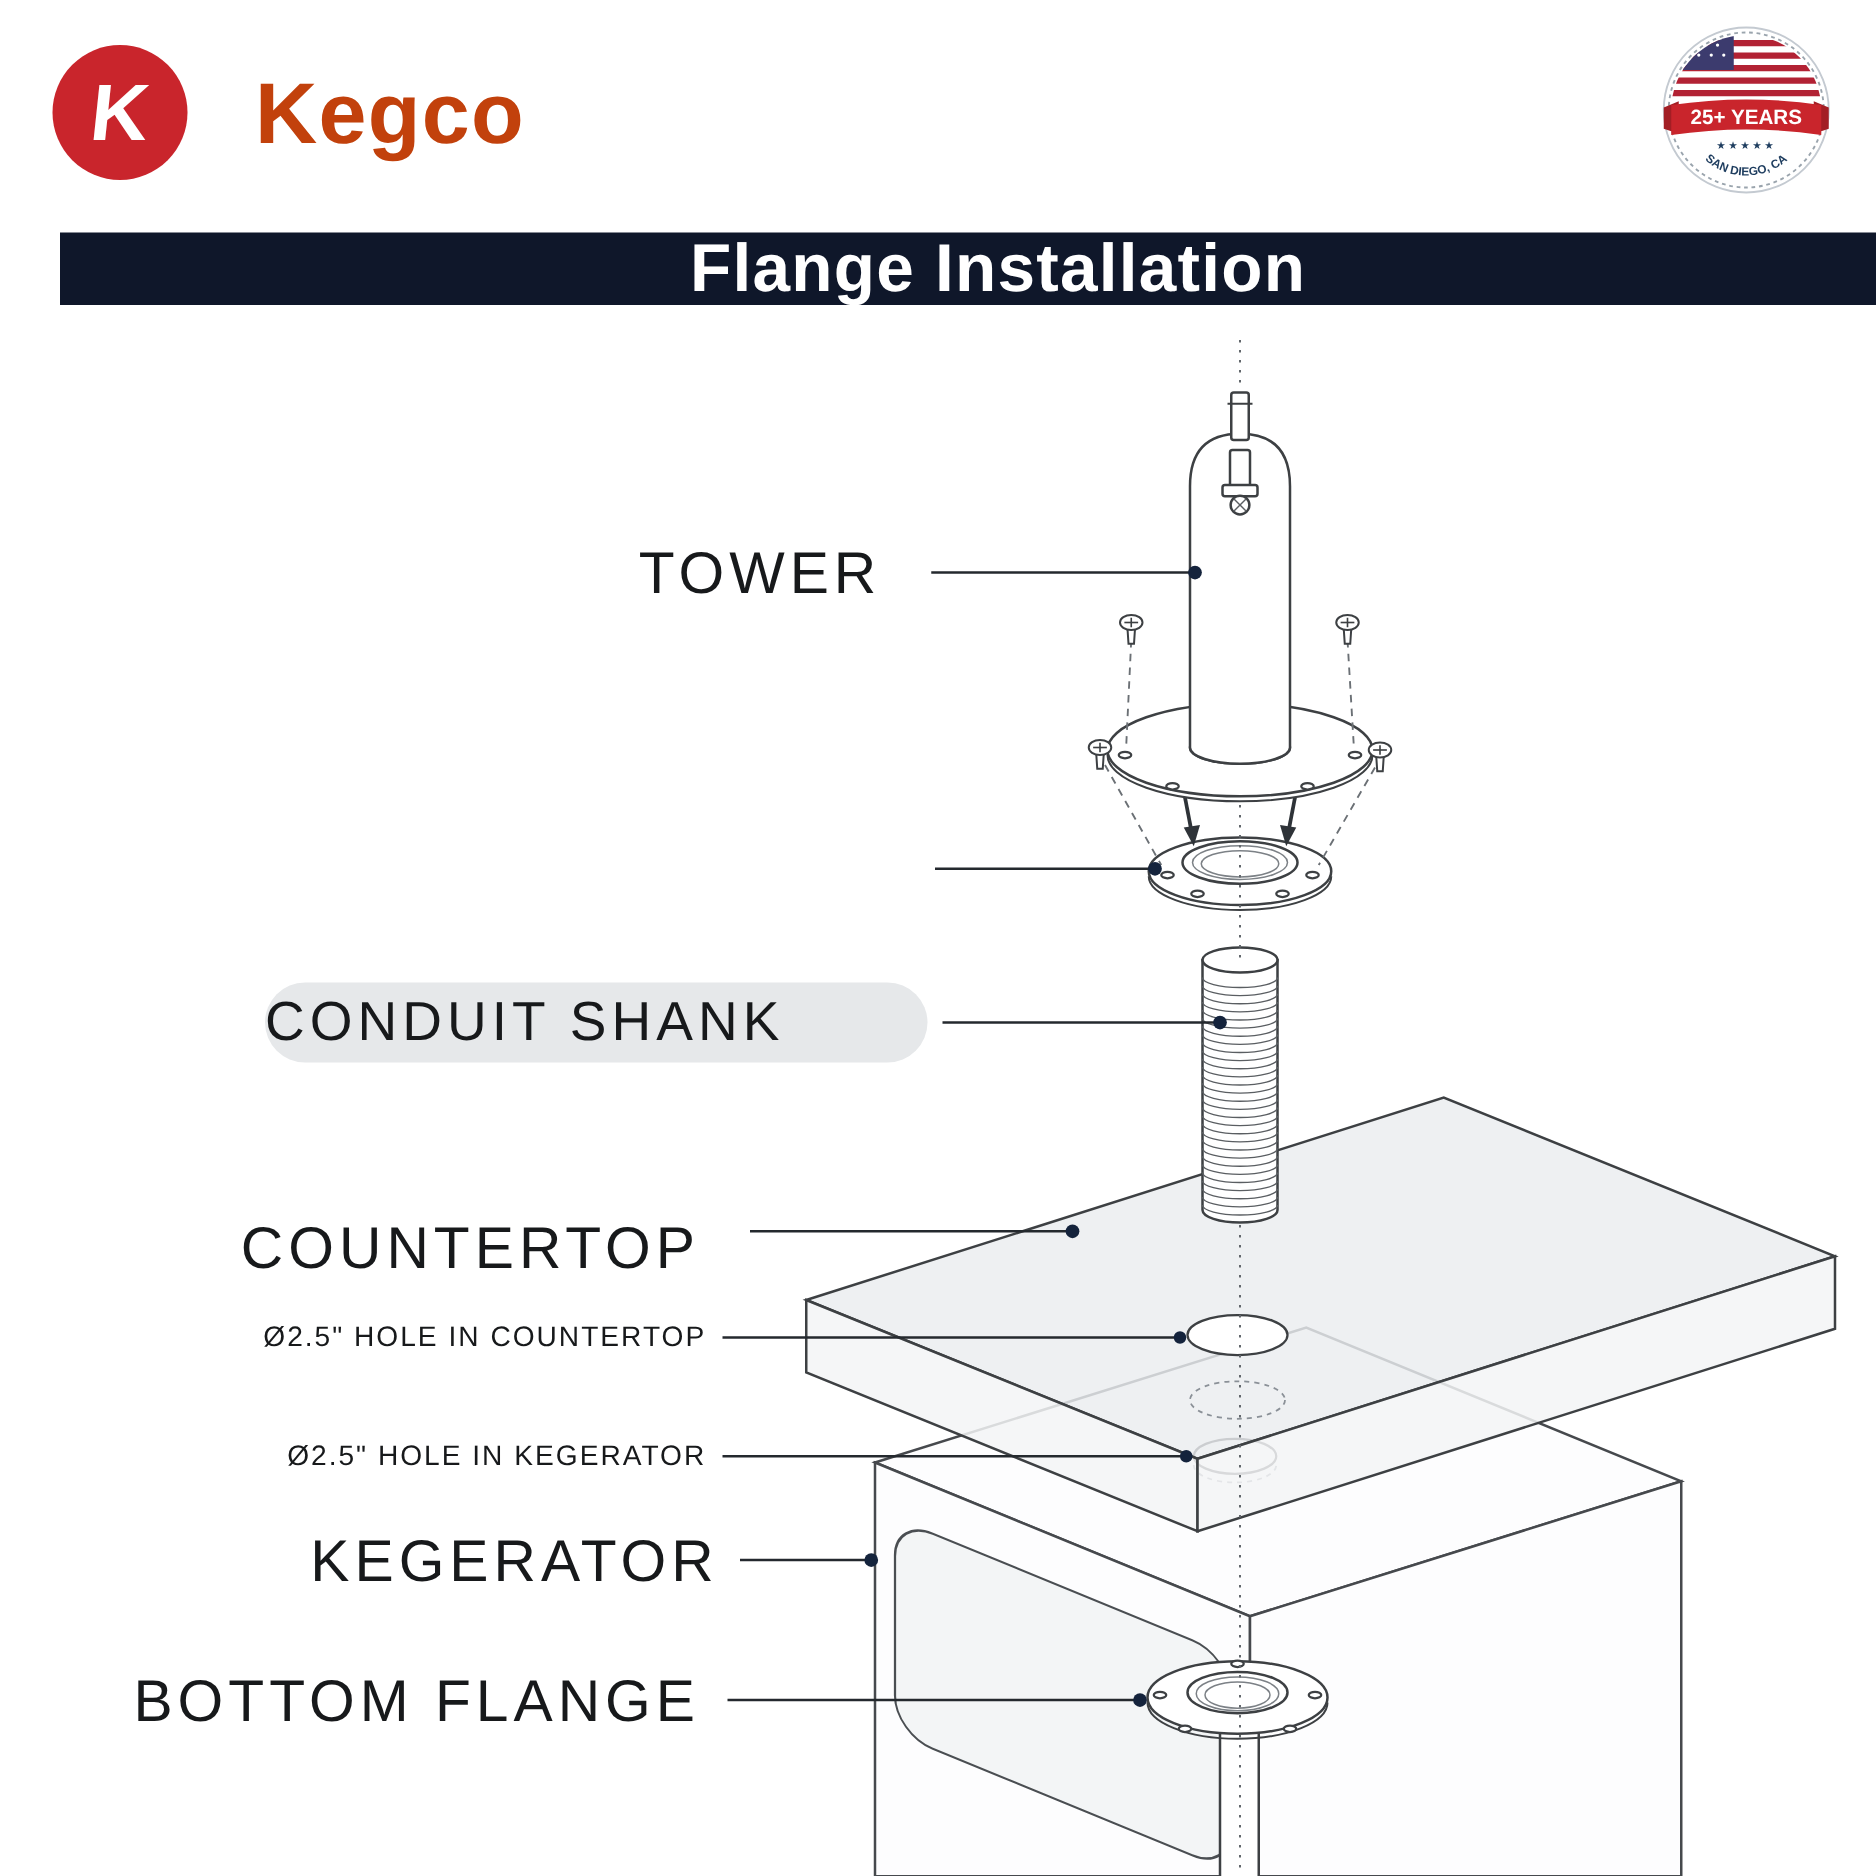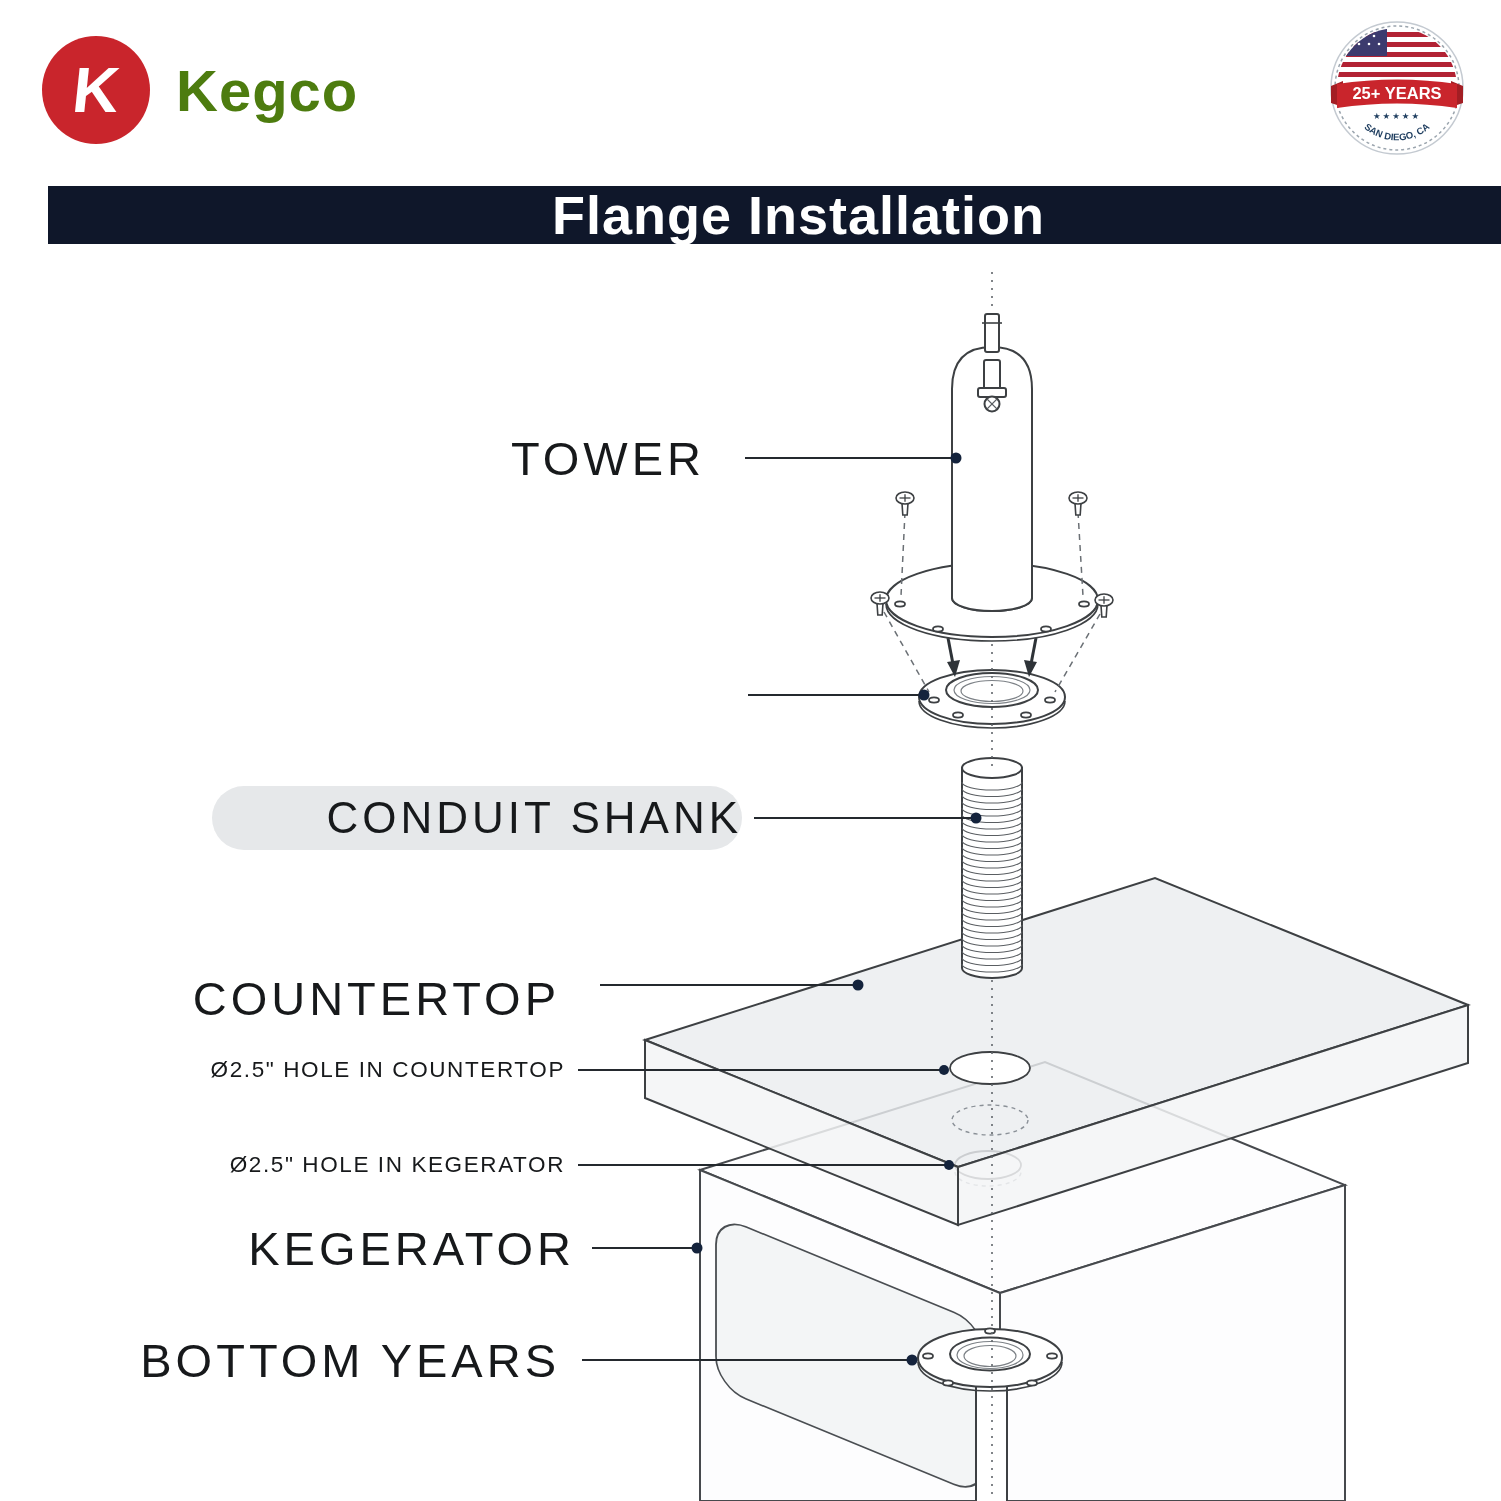--- a/index.html
+++ b/index.html
@@ -5,42 +5,42 @@
 <style>
   * { margin:0; padding:0; box-sizing:border-box; }
   html,body { background:#ffffff; }
   body { font-family:"Liberation Sans","DejaVu Sans",sans-serif; }
   .page { position:relative; width:1501px; height:1501px; background:#fff; overflow:hidden; }
 
   
   .logo { position:absolute; left:42px; top:36px; display:flex; align-items:center; gap:26px; }
   .logo-mark { width:108px; height:108px; border-radius:50%; background:#c9252c; display:flex; align-items:center; justify-content:center; }
   .logo-k { color:#fff; font-size:64px; font-weight:bold; transform:skewX(-6deg); }
-  .logo-text { font-size:58px; font-weight:bold; color:#4d7c0f; letter-spacing:1px; }
+  .logo-text { font-size:69px; font-weight:bold; color:#c2410c; letter-spacing:1px;margin-left:28px; }
   .badge { position:absolute; right:34px; top:18px; }
 
   
   .banner { position:absolute; left:0; top:186px; width:1501px; height:58px; background:#0f172a; display:flex; align-items:center; justify-content:center;margin-left:48px; }
   .banner h1 { color:#fff; font-size:54px; font-weight:bold; letter-spacing:1px; }
 
   
   .diagram-svg { position:absolute; left:0; top:0; width:1501px; height:1501px; }
 
   .label { position:absolute; transform:translateY(-50%); color:#17191b; letter-spacing:4px;
            font-size:47px; white-space:nowrap; text-align:right; }
   .label.small { font-size:22.5px; letter-spacing:1.6px; }
   .label-tower { right:796px; top:458px; }
   .label-top-flange { right:801px; top:695px; }
   .label-countertop { right:941px; top:985px;margin-top:13px; }
   .label-hole-countertop { right:936px; top:1070px; }
   .label-hole-kegerator { right:936px; top:1165px; }
   .label-kegerator { right:926px; top:1248px; }
   .label-bottom-flange { right:941px; top:1360px; }
   .pill { position:absolute; left:212px; top:818px; transform:translateY(-50%); width:530px; height:64px;
-          background:#e6e8ea; border-radius:32px; display:flex; align-items:center; justify-content:flex-end;
+          background:#e6e8ea; border-radius:32px; display:flex; align-items:center; justify-content:flex-start;
           font-size:44px; letter-spacing:4px; color:#17191b; white-space:nowrap; }
 
   
   .ol      { fill:#fff; stroke:#3d4043; stroke-width:2; }
   .ln      { stroke:#3d4043; stroke-width:1.6; fill:none; }
   .ln2     { stroke:#3d4043; stroke-width:2; fill:none; }
   .thin    { stroke:#5a5e62; stroke-width:1.1; fill:none; }
   .thin-e  { stroke:#7c8186; stroke-width:1.2; fill:none; }
   .dash    { stroke:#6b7075; stroke-width:1.5; stroke-dasharray:6 5; fill:none; }
   .dash2   { stroke:#8a9097; stroke-width:1.4; stroke-dasharray:4 4; fill:none; }
@@ -286,15 +286,15 @@
   </svg>
 
   <div class="label label-tower">TOWER</div>
   <div class="pill">
     <span>CONDUIT SHANK</span>
   </div>
   <div class="label label-countertop">COUNTERTOP</div>
   <div class="label small label-hole-countertop">Ø2.5" HOLE IN COUNTERTOP</div>
   <div class="label small label-hole-kegerator">Ø2.5" HOLE IN KEGERATOR</div>
   <div class="label label-kegerator">KEGERATOR</div>
-  <div class="label label-bottom-flange">BOTTOM YEARS</div>
+  <div class="label label-bottom-flange">BOTTOM FLANGE</div>
 
 </div>
 
 </body></html>

